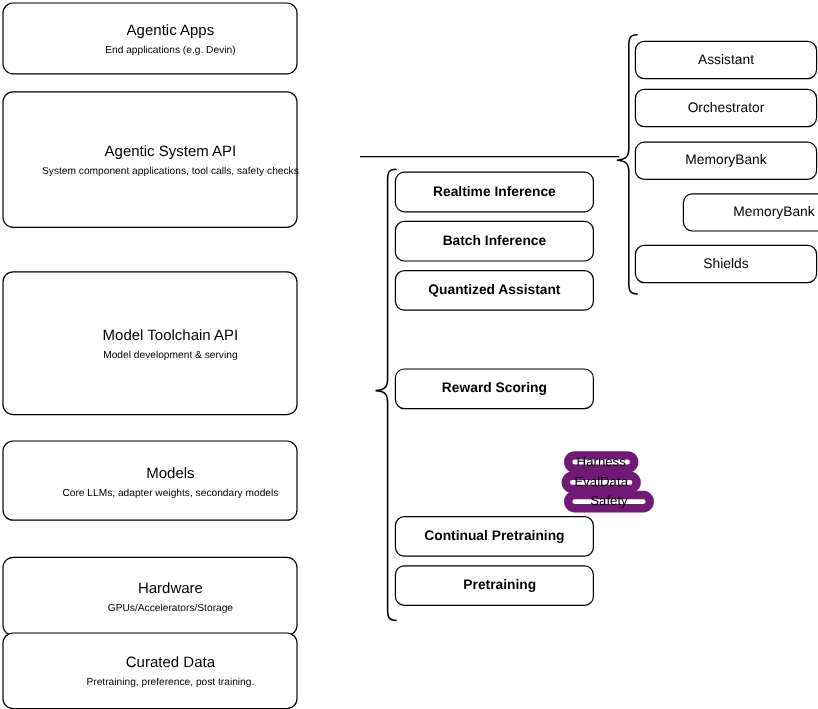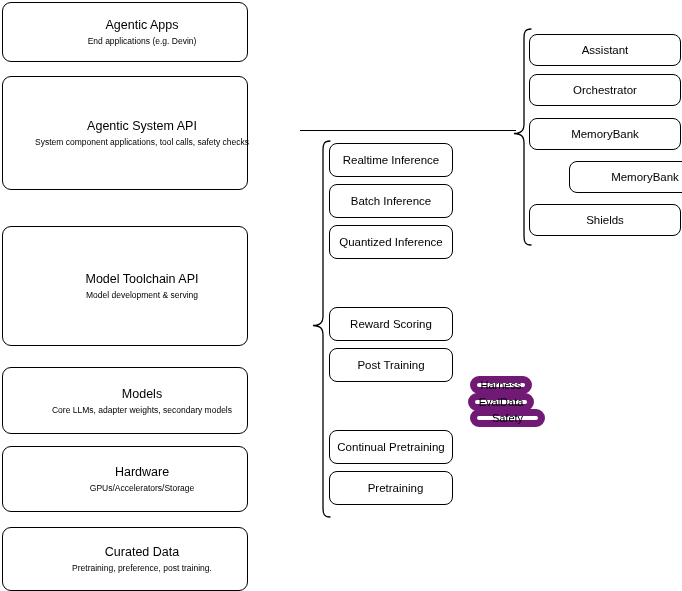--- a/index.html
+++ b/index.html
@@ -47,23 +47,24 @@
   }
   
   .stack-node {
     left: 2px;
     width: 246px;
     padding-left: 40px;
   }
   
   .mid-node {
     left: 329px;
-    width: 124px;
+    width: 166px;
     height: 34px;
     border-radius: 8px;
+    font-weight: bold;
   }
   .mid-node .title {
     font-size: 11.5px;
     line-height: 15px;
   }
   .mid-node.wide .title {
     font-size: 11px;
   }
   
   .right-node {
@@ -119,21 +120,21 @@
   <div class="node stack-node" style="top:226px; height:120px;">
     <div class="title">Model Toolchain API</div>
     <div class="subtitle">Model development &amp; serving</div>
   </div>
 
   <div class="node stack-node" style="top:367px; height:67px;">
     <div class="title">Models</div>
     <div class="subtitle">Core LLMs, adapter weights, secondary models</div>
   </div>
 
-  <div class="node stack-node" style="top:446px; height:66px;text-align:center;">
+  <div class="node stack-node" style="top:464px; height:66px;text-align:center;">
     <div class="title">Hardware</div>
     <div class="subtitle">GPUs/Accelerators/Storage</div>
   </div>
 
   <div class="node stack-node" style="top:527px; height:64px;">
     <div class="title">Curated Data</div>
     <div class="subtitle">Pretraining, preference, post training.</div>
   </div>
 
   <div class="connector" style="left:300px; top:124px; width:216px; height:14px;">
@@ -156,28 +157,25 @@
     </svg>
   </div>
 
   <div class="node mid-node" style="top:143px;">
     <div class="title">Realtime Inference</div>
   </div>
   <div class="node mid-node" style="top:184px;">
     <div class="title">Batch Inference</div>
   </div>
   <div class="node mid-node" style="top:225px;">
-    <div class="title">Quantized Inference</div>
+    <div class="title">Quantized Assistant</div>
   </div>
   <div class="node mid-node" style="top:307px;">
     <div class="title">Reward Scoring</div>
   </div>
-  <div class="node mid-node" style="top:348px;">
-    <div class="title">Post Training</div>
-  </div>
   <div class="node mid-node" style="top:430px;">
     <div class="title">Continual Pretraining</div>
   </div>
   <div class="node mid-node" style="top:471px;padding-left:15px;">
     <div class="title">Pretraining</div>
   </div>
 
   <div class="pill" style="left:470px; top:376px; width:62px; height:18px;">
     <span>Harness</span>
   </div>

